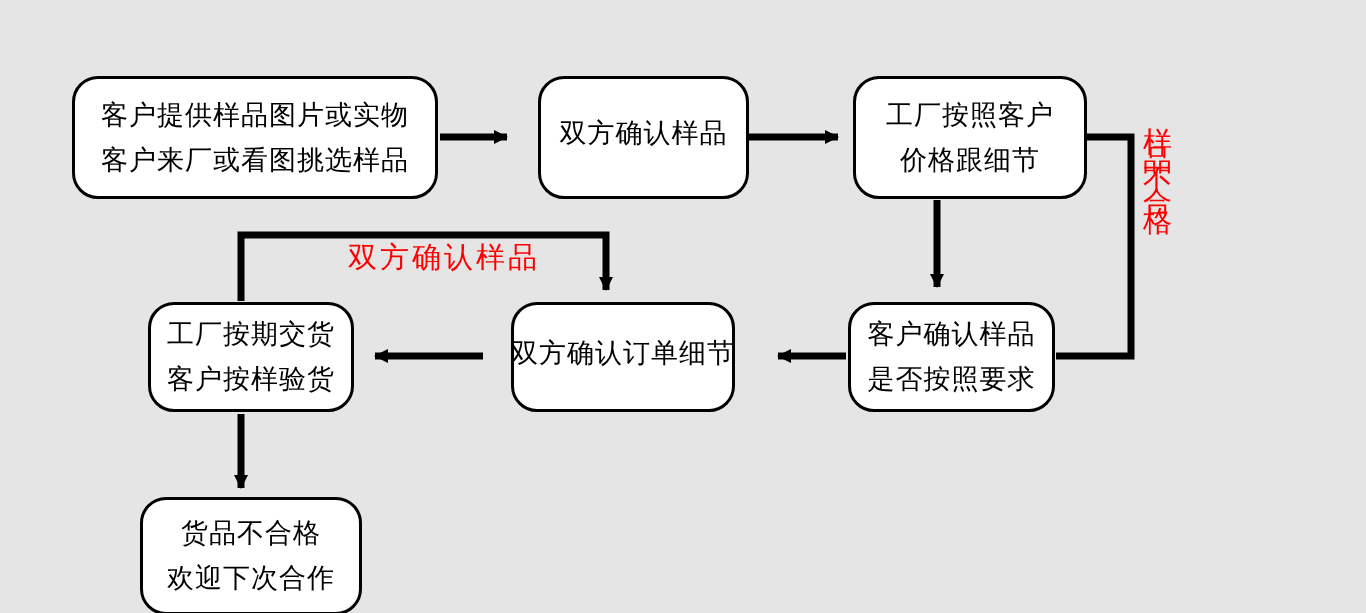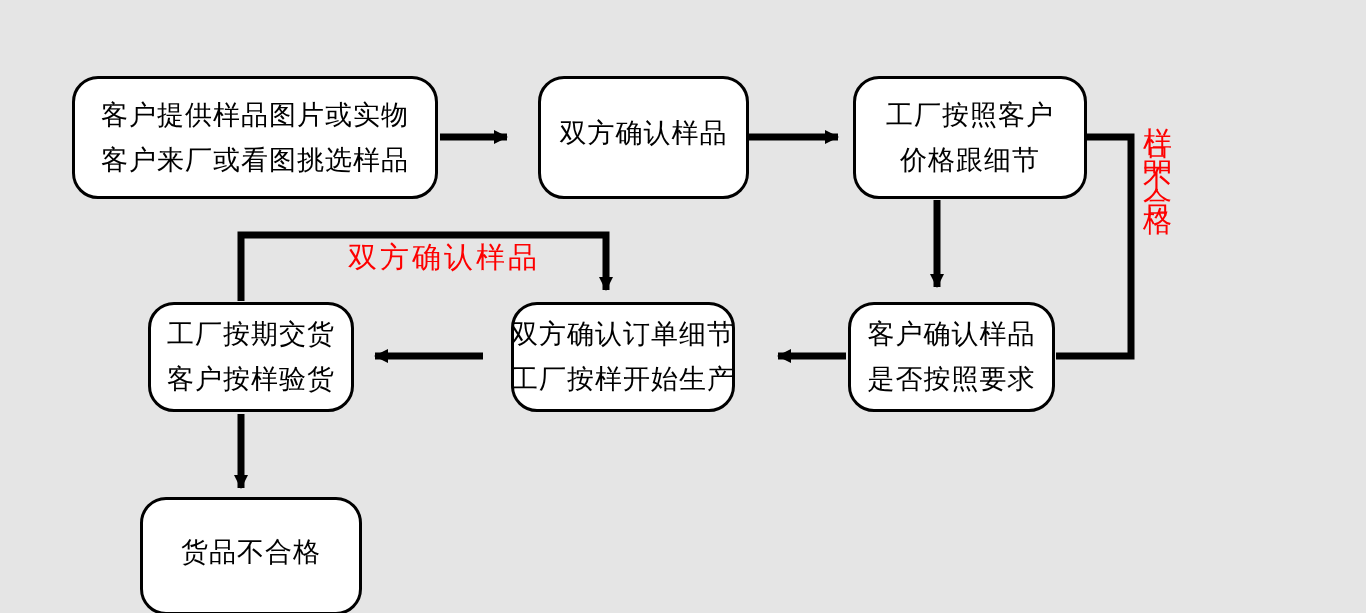--- a/index.html
+++ b/index.html
@@ -122,29 +122,29 @@
     <span class="line">价格跟细节</span>
   </div>
 
   <div class="node two-line" style="left:848px; top:302px; width:207px; height:110px;">
     <span class="line">客户确认样品</span>
     <span class="line">是否按照要求</span>
   </div>
 
   <div class="node two-line" style="left:511px; top:302px; width:224px; height:110px;">
     <span class="line">双方确认订单细节</span>
-    <span class="line">工厂按样开始生产</span>
   </div>
 
   <div class="node two-line" style="left:148px; top:302px; width:206px; height:110px;">
     <span class="line">工厂按期交货</span>
     <span class="line">客户按样验货</span>
   </div>
 
   <div class="node two-line" style="left:140px; top:497px; width:222px; height:118px;">
     <span class="line">货品不合格</span>
+    <span class="line">欢迎下次合作</span>
   </div>
 
   <div class="label-red" style="left:348px; top:238px;">双方确认样品</div>
 
   <div class="label-red vertical" style="left:1143px; top:104px;">样品不合格</div>
 
 </div>
 
 </body></html>

